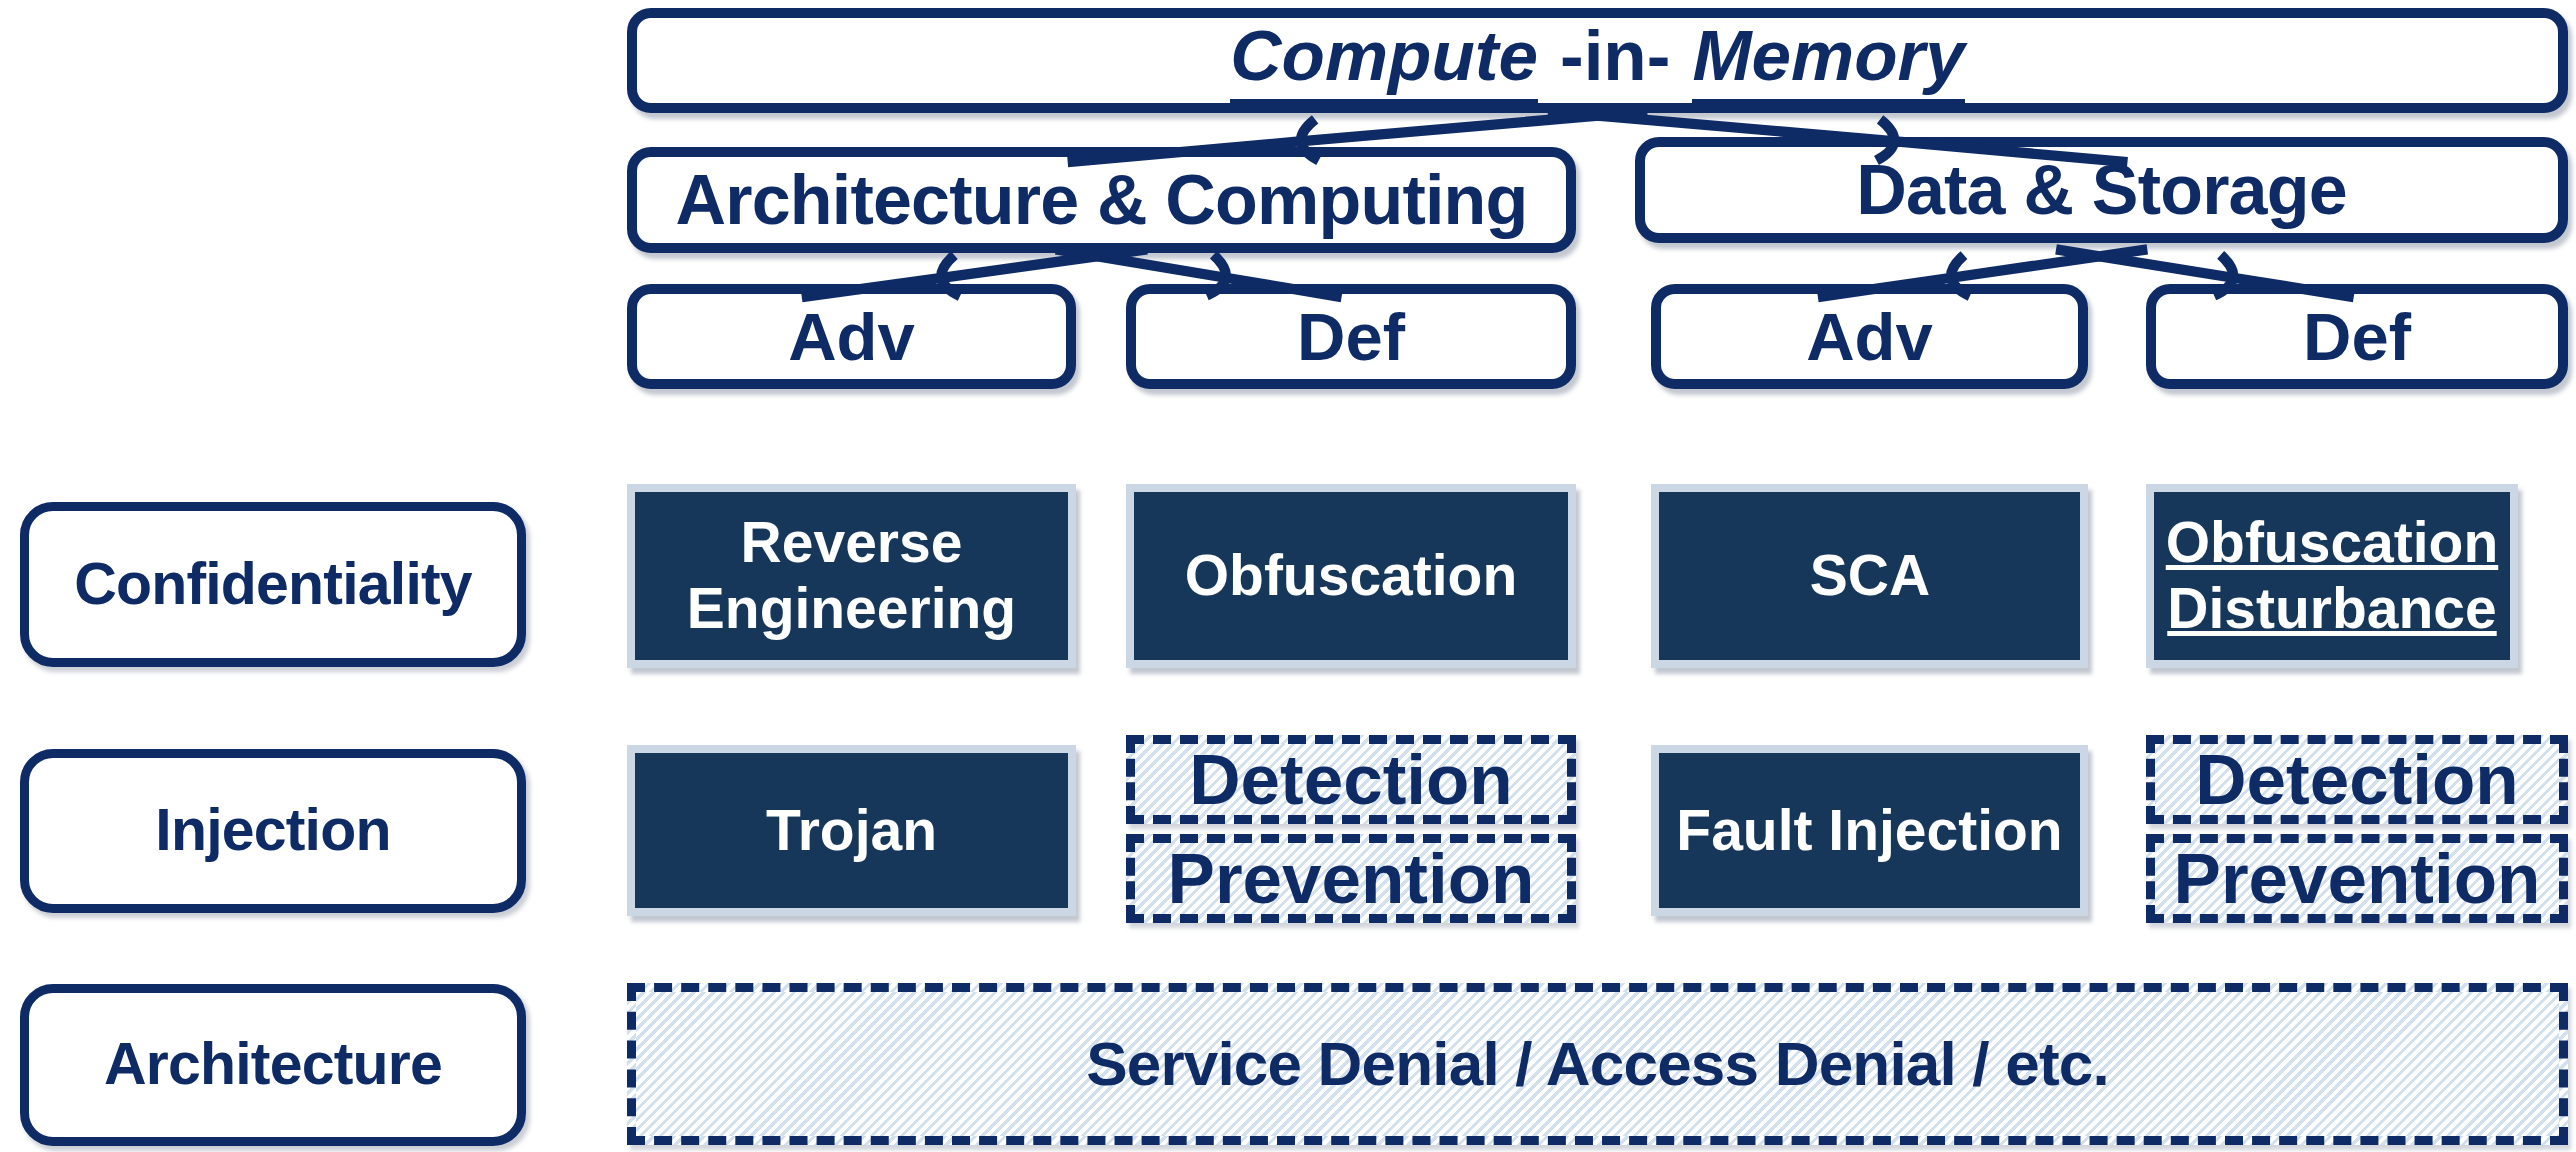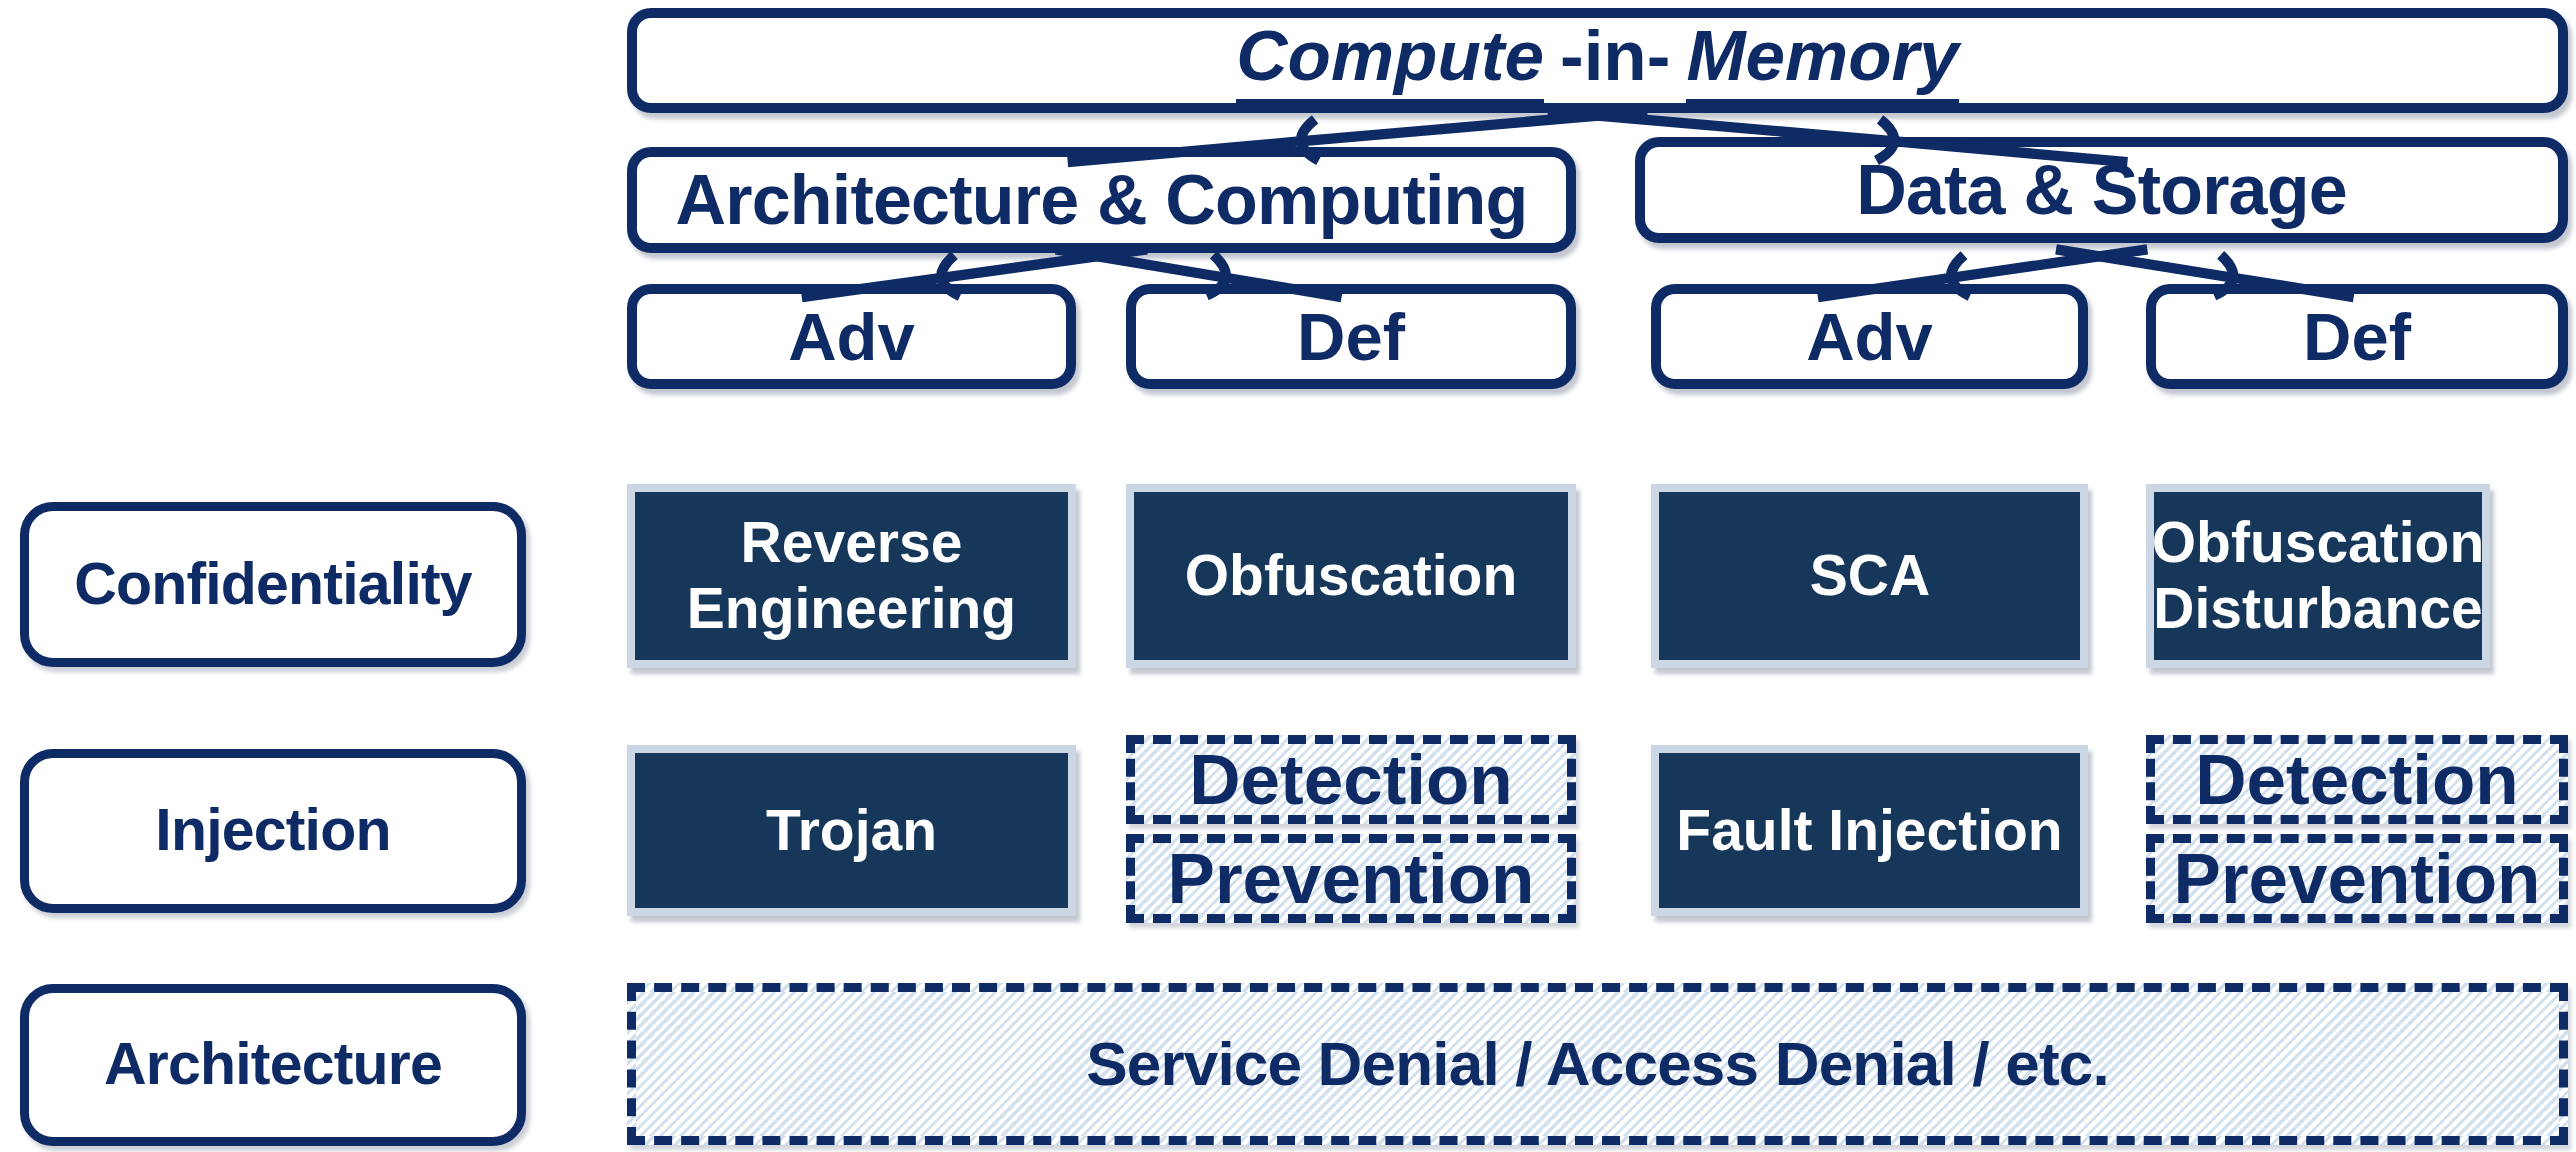--- a/index.html
+++ b/index.html
@@ -61,21 +61,21 @@
     background:repeating-linear-gradient(135deg,#ffffff 0 4px,#d3e0ee 4px 7.1px);
     border:9.5px dashed var(--navy);
     color:var(--navy);
     font-size:71px;
     z-index:2;
     box-shadow:3.2px 4.8px 4px rgba(105,115,135,0.30);
   }
   .branch{font-size:70px;letter-spacing:-0.8px;}
   .leaf{font-size:67px;}
   .root-node{font-size:71px;}
-  .root-inner{display:flex;align-items:baseline;gap:16px;}
+  .root-inner{display:flex;align-items:baseline;gap:22px;}
   .it{font-style:italic;}
   .u{border-bottom:7.1px solid currentColor;padding-bottom:2.4px;}
   .availbar{font-size:62px;letter-spacing:-0.8px;}
   .connectors{
     position:absolute;left:0;top:0;z-index:3;pointer-events:none;
   }
 </style>
 </head>
 <body>
 
@@ -138,21 +138,21 @@
 
   <div class="box attack" style="left:627px;top:484px;width:449px;height:184px;">
     <span>Reverse Engineering</span>
   </div>
   <div class="box attack" style="left:1126px;top:484px;width:450px;height:184px;">
     <span>Obfuscation</span>
   </div>
   <div class="box attack" style="left:1651px;top:484px;width:437px;height:184px;padding-left:12px;">
     <span>SCA</span>
   </div>
-  <div class="box attack" style="left:2146px;top:484px;width:344px;height:184px;">
+  <div class="box attack" style="left:2146px;top:484px;width:372px;height:184px;text-decoration:underline;">
     <span>Obfuscation Disturbance</span>
   </div>
 
   <div class="box attack" style="left:627px;top:745px;width:449px;height:171px;">
     <span>Trojan</span>
   </div>
   <div class="box hatch" style="left:1126px;top:735px;width:450px;height:89px;">
     <span>Detection</span>
   </div>
   <div class="box hatch" style="left:1126px;top:834px;width:450px;height:89px;">

